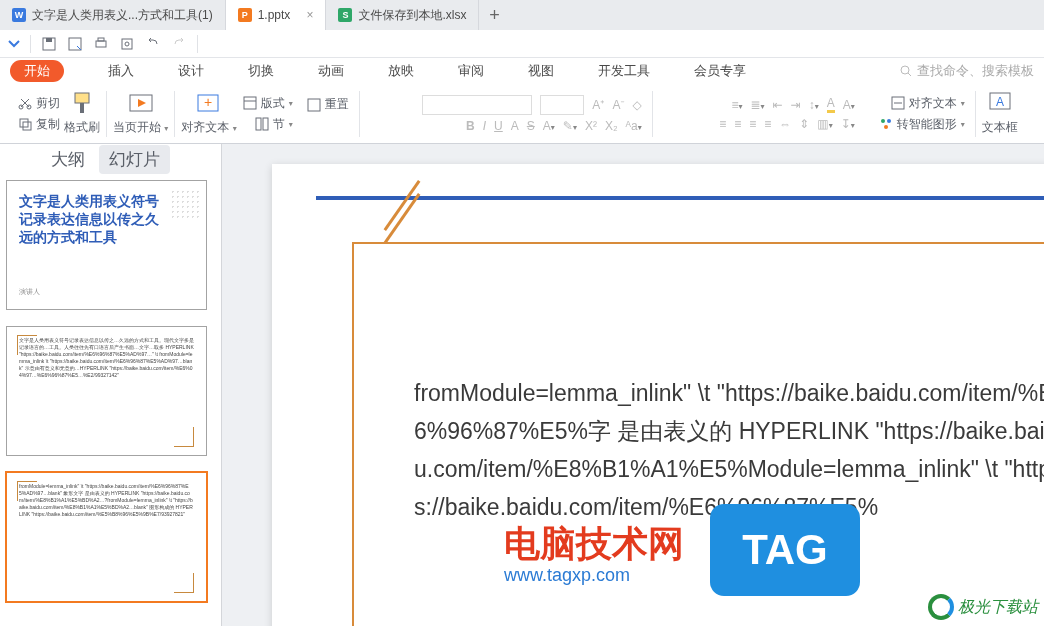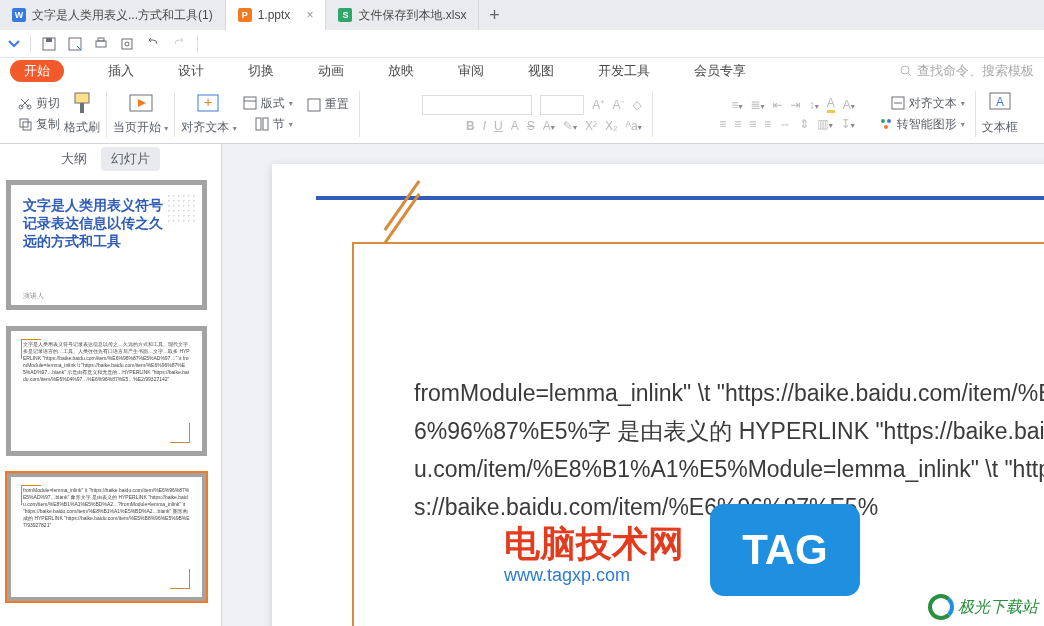--- a/index.html
+++ b/index.html
@@ -34,24 +34,24 @@
 .rcol.row { flex-direction:column; align-items:flex-end; gap:4px; }
 .rline { display:flex; gap:8px; align-items:center; }
 .iblk { display:flex; flex-direction:column; align-items:center; gap:2px; font-size:12px; }
 .mini { display:flex; align-items:center; gap:4px; font-size:12px; }
 .dd { font-size:8px; color:#888; }
 .ribbon svg { display:block; }
 
 
 .main { display:flex; height:482px; }
 .lpanel { width:222px; background:#fff; border-right:1px solid #d4d6da; display:flex; flex-direction:column; }
-.ltabs { height:30px; display:flex; align-items:center; justify-content:center; gap:14px; font-size:13px; color:#5a5f68; }
+.ltabs { height:30px; display:flex; align-items:center; justify-content:center; gap:14px; font-size:17px; color:#5a5f68; }
 .ltabs .act { background:#e8eaee; padding:3px 10px; border-radius:4px; }
 .thumbs { flex:1; overflow:hidden; padding:6px 14px 6px 6px; }
-.thumb { height:130px; border:5px solid #a3a3a3; margin-bottom:16px; background:#fff; position:relative; padding:10px 12px; font-size:6px; color:#555; }
+.thumb { height:130px; border:1px solid #a3a3a3; margin-bottom:16px; background:#fff; position:relative; padding:10px 12px; font-size:6px; color:#555; }
 .thumb.sel { outline:2px solid #f37a20; outline-offset:-1px; }
 .thumb.title { display:flex; flex-direction:column; align-items:flex-start; justify-content:flex-start; font-size:14px; font-weight:bold; color:#2f5db7; padding:12px; }
 .thumb .dots { position:absolute; right:6px; top:8px; width:30px; height:30px; background:radial-gradient(circle,#bbb 1px,transparent 1px); background-size:5px 5px; opacity:.5; }
 .thumb .corner { position:absolute; width:20px; height:20px; }
 .thumb .corner.tl { top:8px; left:10px; border-top:1px solid #c7893e; border-left:1px solid #c7893e; }
 .thumb .corner.br { bottom:8px; right:12px; border-bottom:1px solid #c7893e; border-right:1px solid #c7893e; }
 .tlines { font-size:5px; line-height:7px; color:#444; word-break:break-all; }
 
 
 .stage { flex:1; background:#eef0f3; overflow:hidden; position:relative; }

